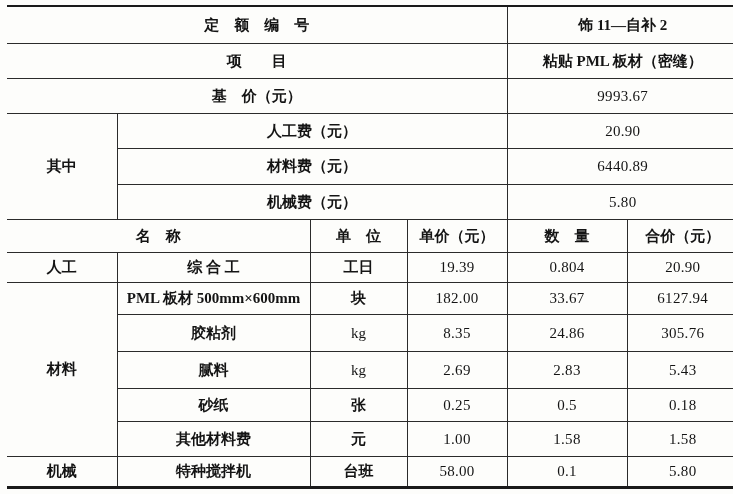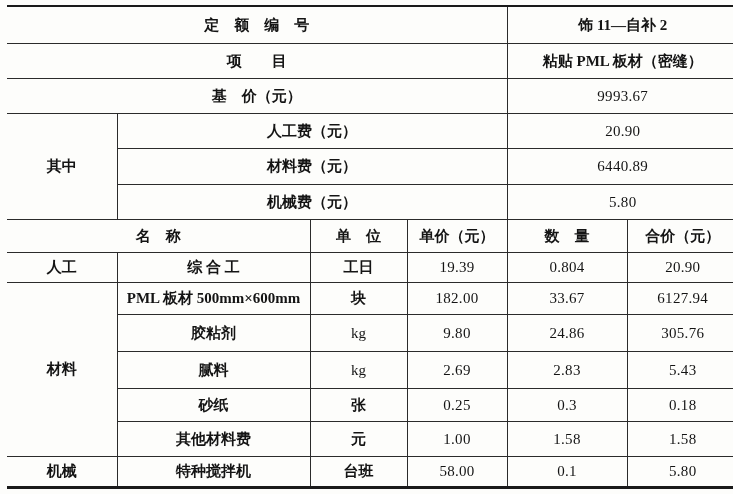--- a/index.html
+++ b/index.html
@@ -107,36 +107,36 @@
       <td rowspan="5" class="bold">材料</td>
       <td class="bold">PML 板材 500mm×600mm</td>
       <td class="bold">块</td>
       <td class="num">182.00</td>
       <td class="num">33.67</td>
       <td class="num">6127.94</td>
     </tr>
     <tr style="height:37px">
       <td class="bold">胶粘剂</td>
       <td>kg</td>
-      <td class="num">9.80</td>
+      <td class="num">8.35</td>
       <td class="num">24.86</td>
       <td class="num">305.76</td>
     </tr>
     <tr style="height:37px">
       <td class="bold">腻料</td>
       <td>kg</td>
       <td class="num">2.69</td>
       <td class="num">2.83</td>
       <td class="num">5.43</td>
     </tr>
     <tr style="height:33px">
       <td class="bold">砂纸</td>
       <td class="bold">张</td>
       <td class="num">0.25</td>
-      <td class="num">0.3</td>
+      <td class="num">0.5</td>
       <td class="num">0.18</td>
     </tr>
     <tr style="height:35px">
       <td class="bold">其他材料费</td>
       <td class="bold">元</td>
       <td class="num">1.00</td>
       <td class="num">1.58</td>
       <td class="num">1.58</td>
     </tr>
 

